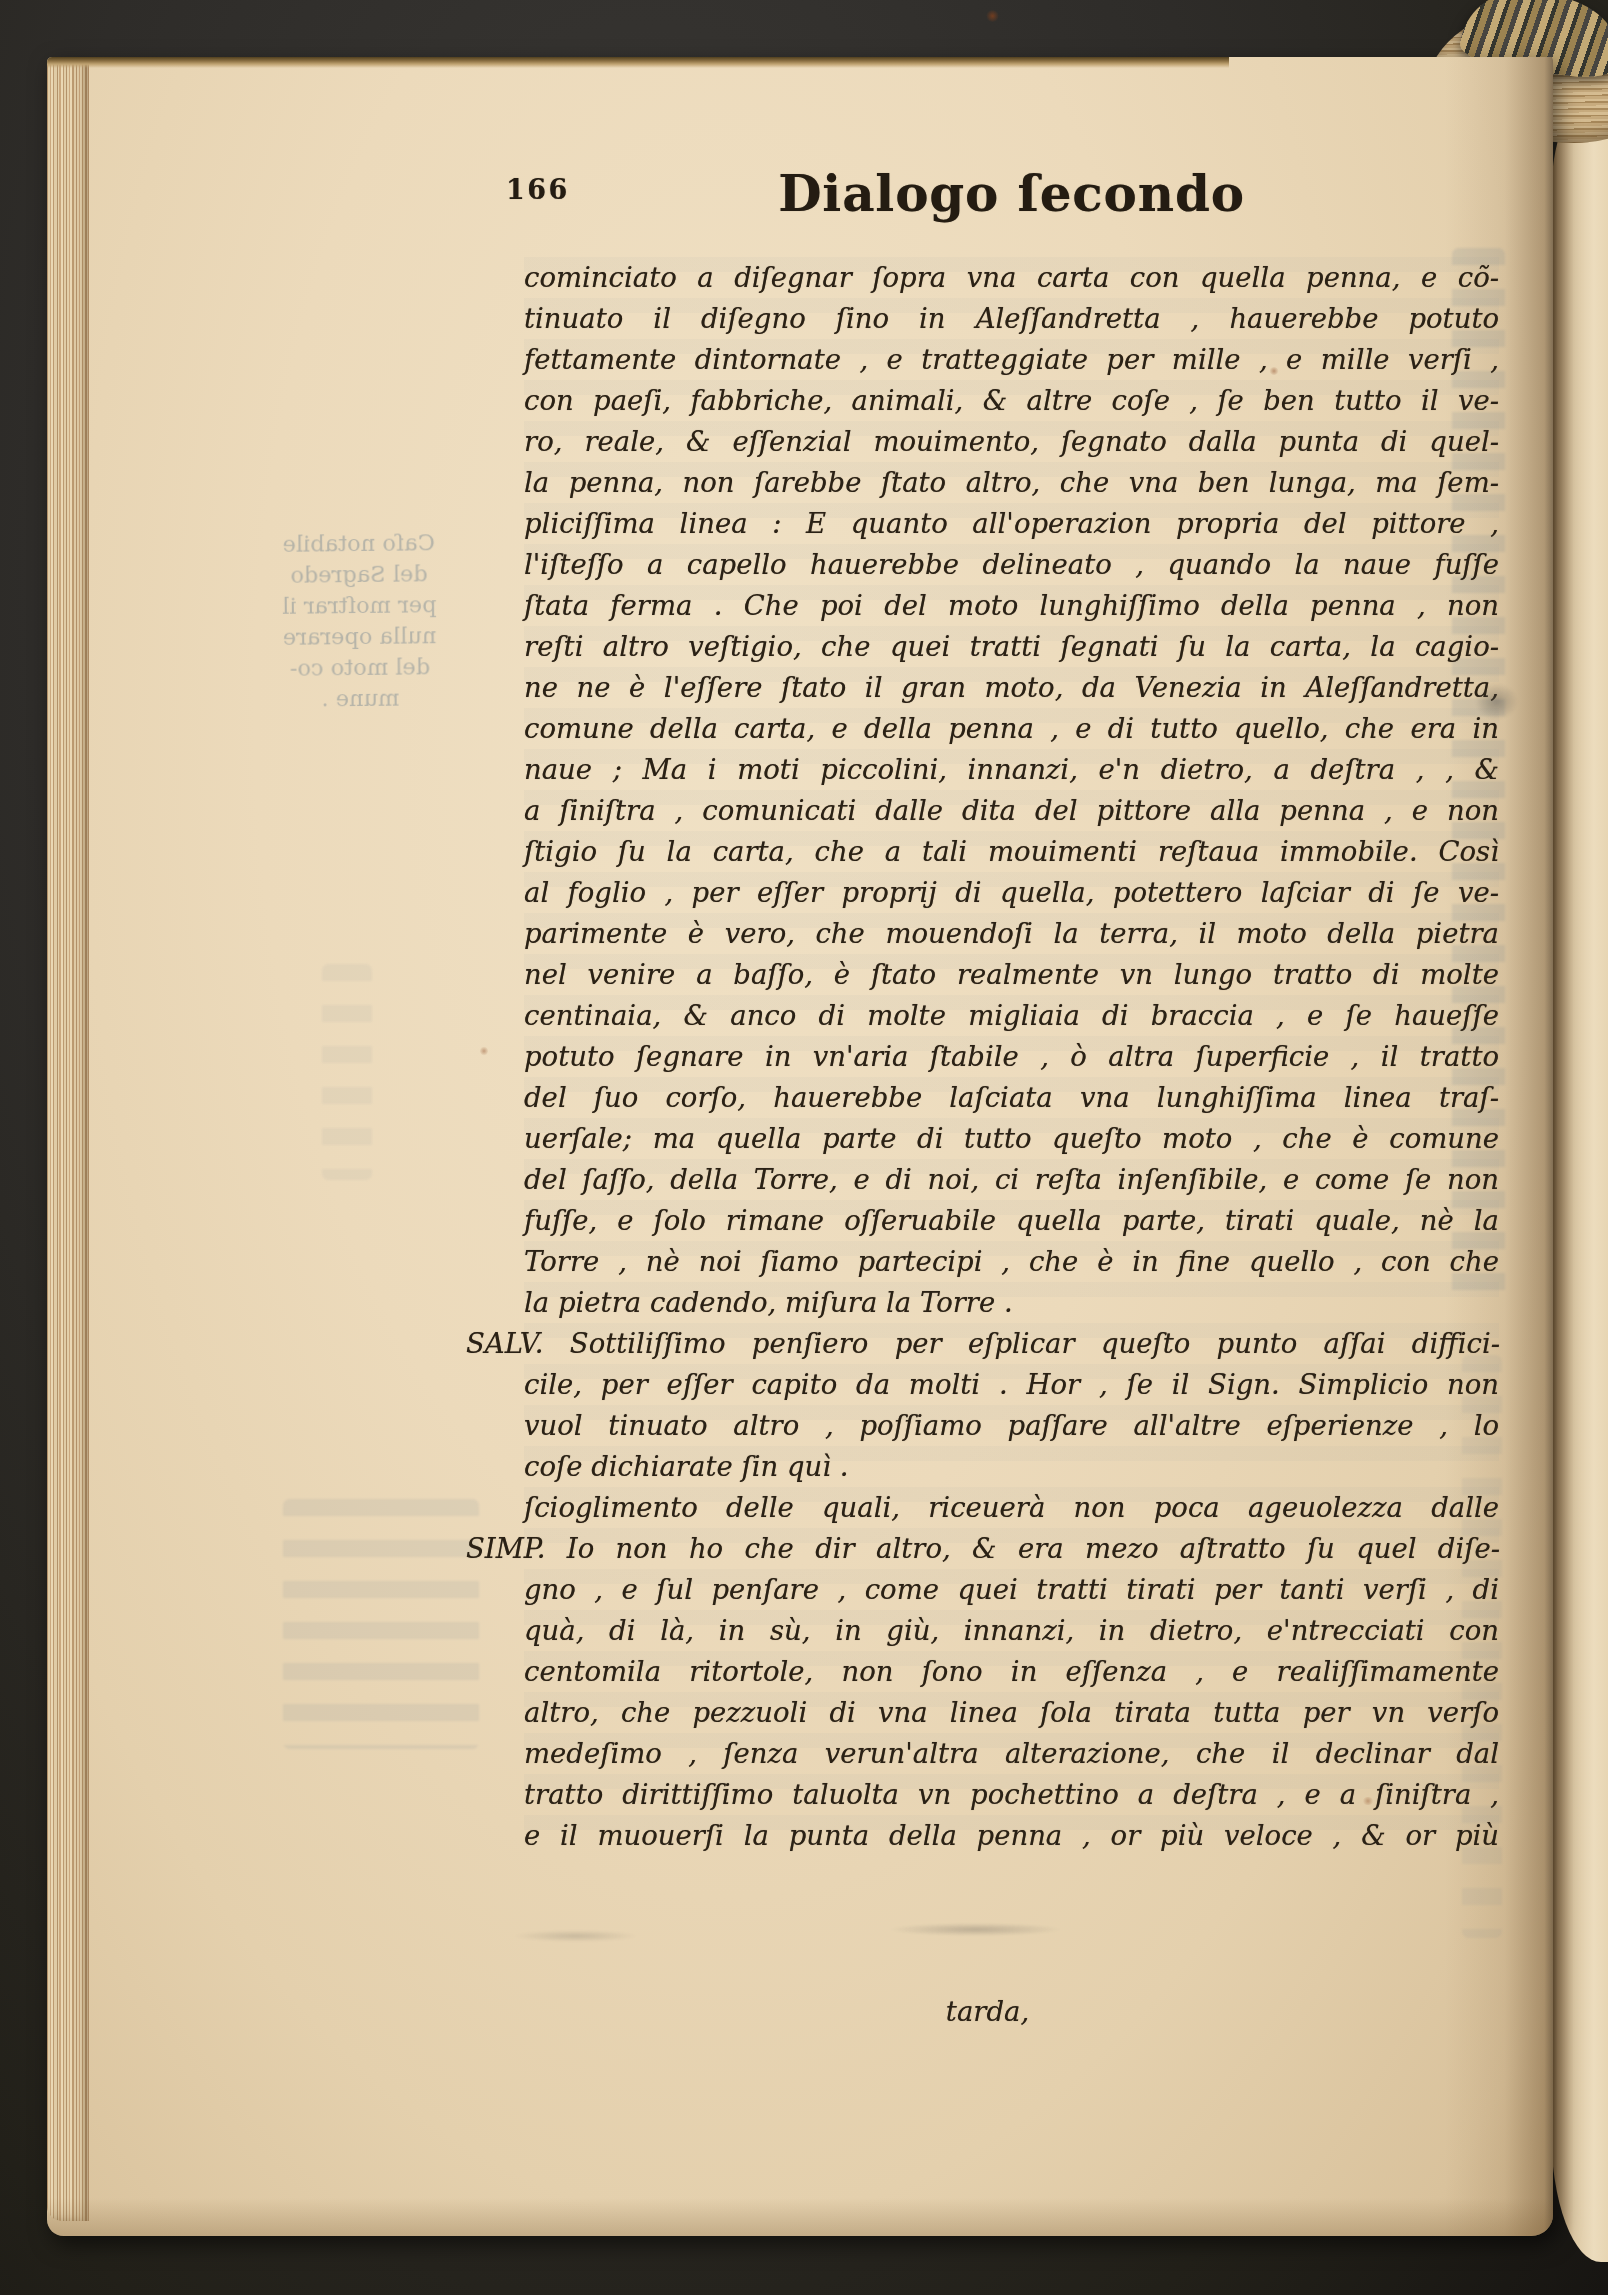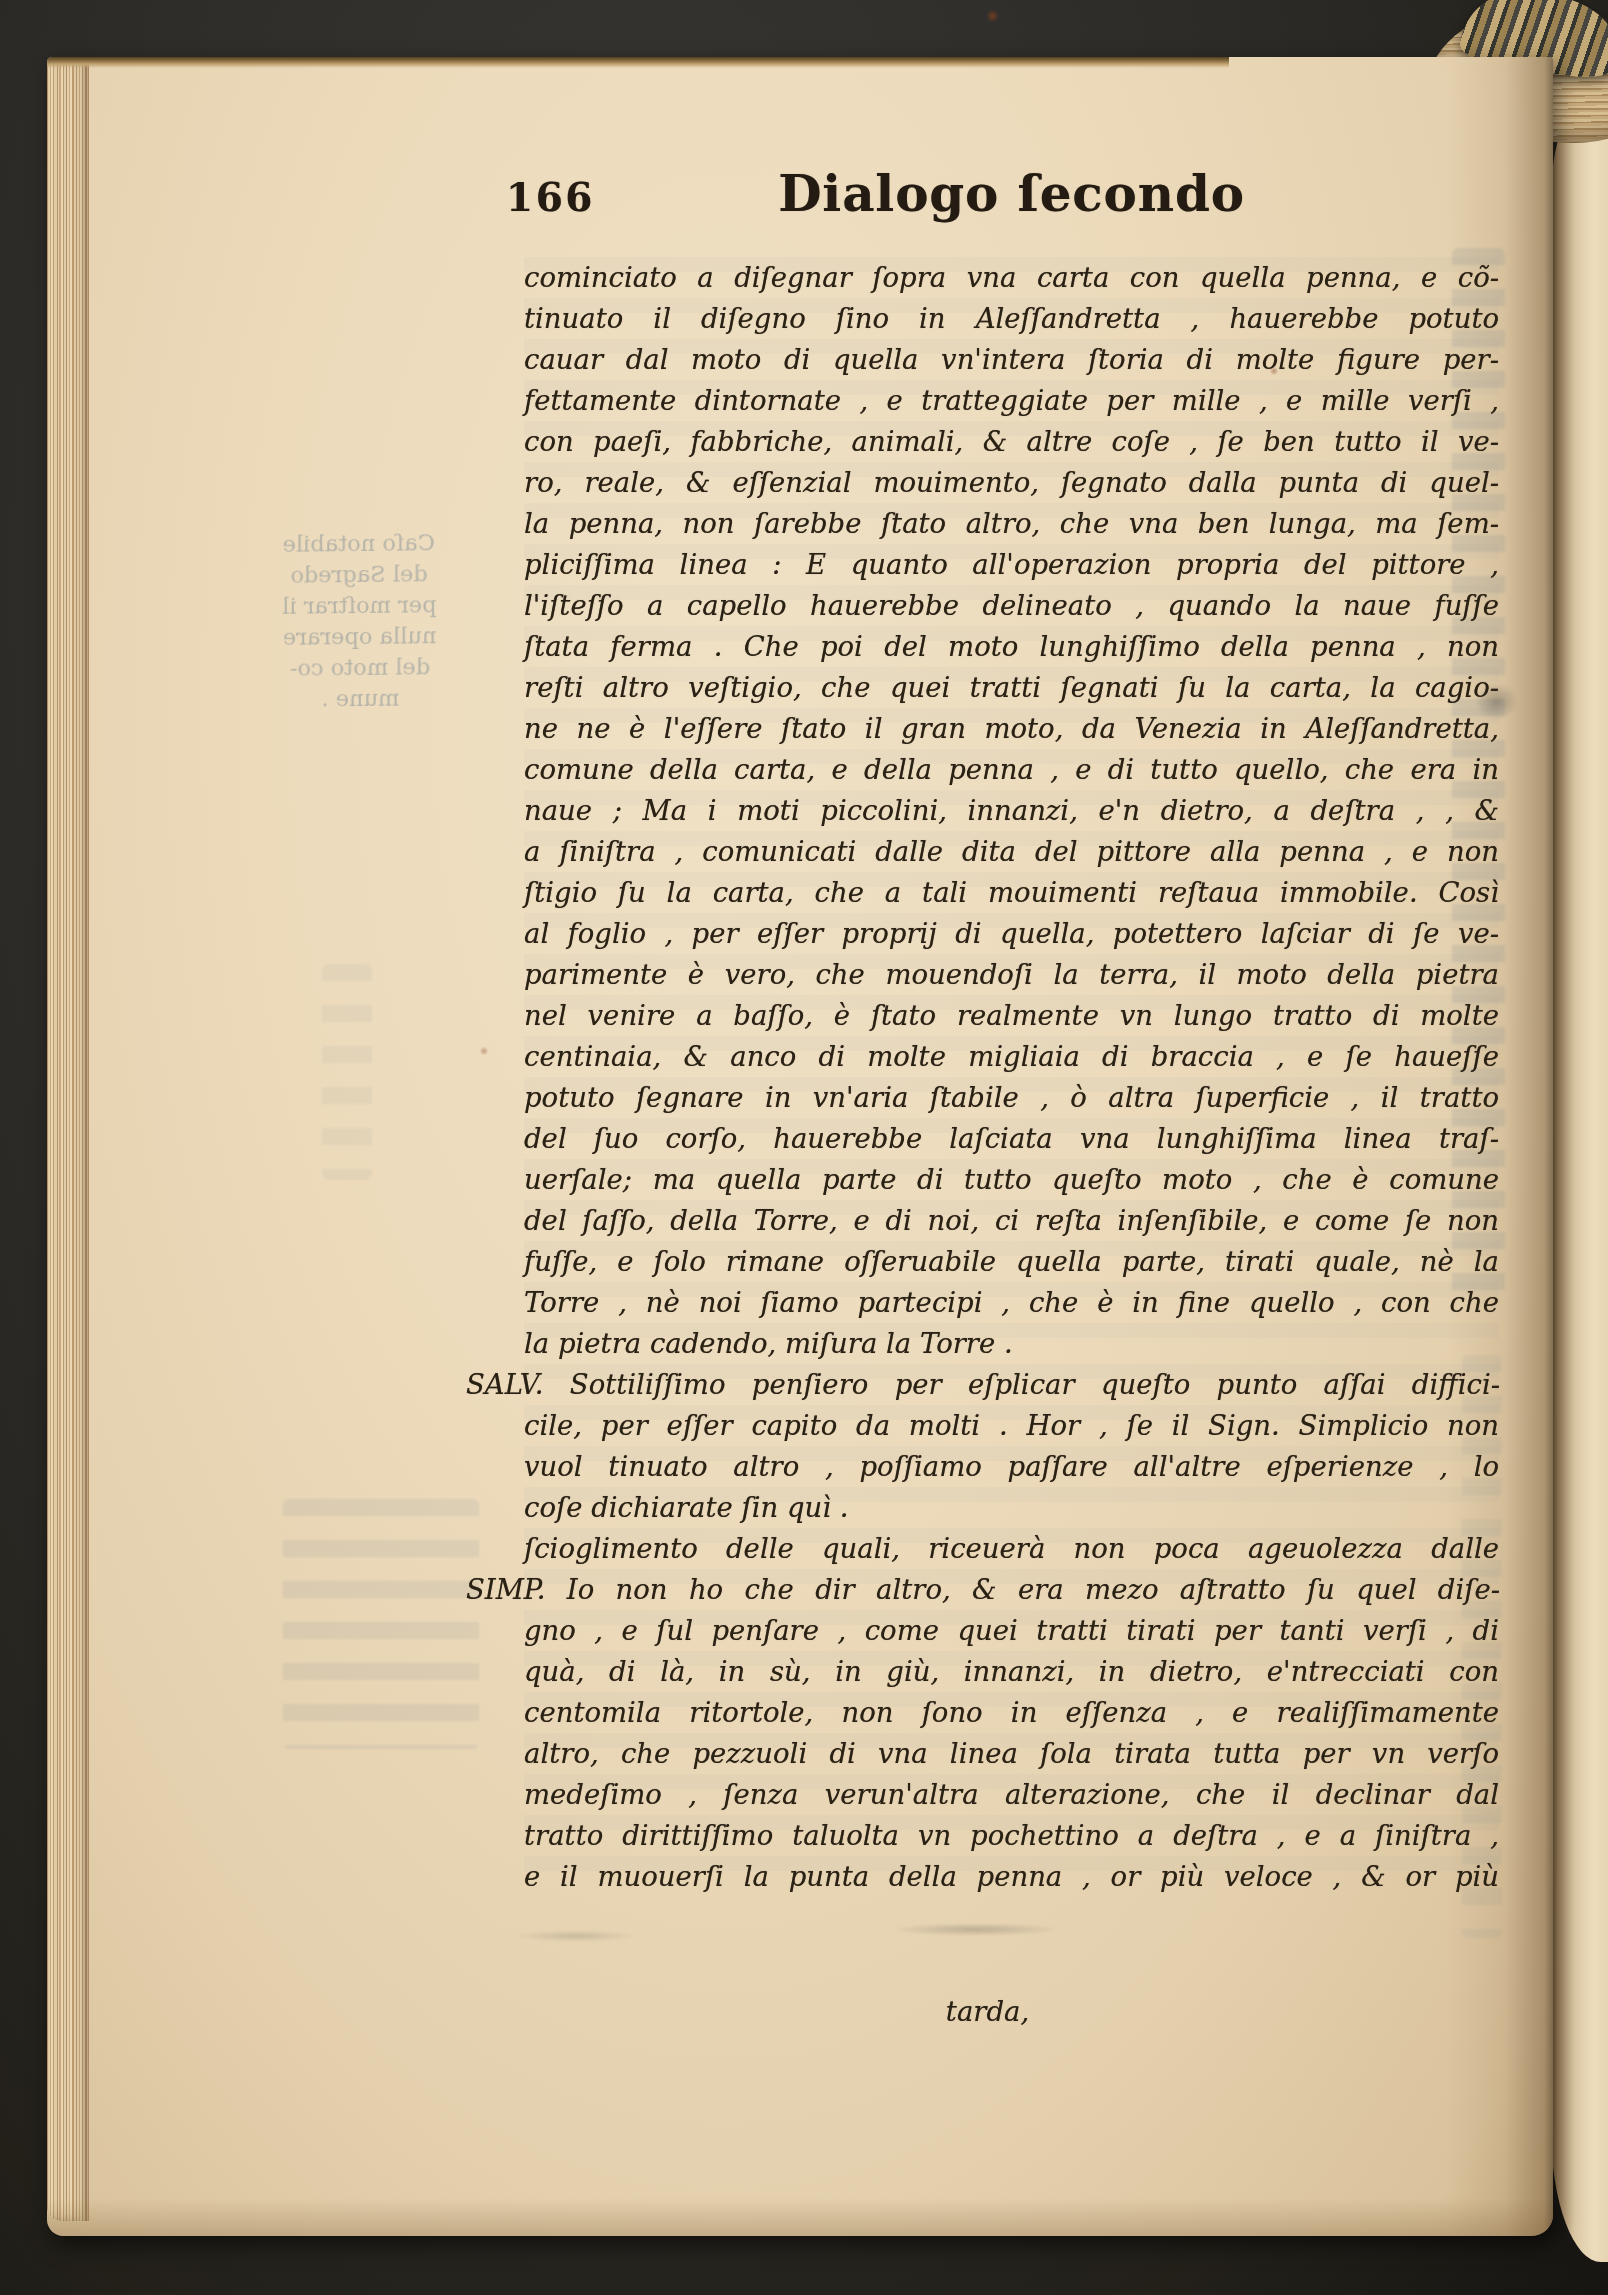--- a/index.html
+++ b/index.html
@@ -87,21 +87,21 @@
     position: absolute;
     left: 0; bottom: 0;
     width: 100%; height: 38px;
     background: linear-gradient(0deg, rgba(120,90,50,0.30) 0%, rgba(120,90,50,0) 100%);
     border-radius: 0 0 21.6px 16.6px;
   }
   
   .pagenum {
     position: absolute;
     left: 459px; top: 117px;
-    font-size: 39px; font-weight: 600;
+    font-size: 27px; font-weight: 600;
     letter-spacing: 2.5px;
     color: #241c12;
     text-shadow: 0 0 0.8px rgba(36,28,18,0.5);
   }
   .running-title {
     position: absolute;
     left: 477px; top: 107px;
     width: 975px;
     text-align: center;
     font-size: 50px; font-weight: 600;
@@ -211,21 +211,20 @@
   <div class="ghost-col ghost-right-lower"></div>
   <div class="ghost-col ghost-left-lower"></div>
   <div class="ghost-col ghost-left-mid"></div>
 
   <div class="pagenum">166</div>
   <div class="running-title">Dialogo ſecondo</div>
 
   <div class="textblock">
     <div class="line">cominciato a diſegnar ſopra vna carta con quella penna, e cõ-</div>
     <div class="line">tinuato il diſegno ſino in Aleſſandretta , hauerebbe potuto</div>
-    <div class="line">cauar dal moto di quella vn'intera ſtoria di molte figure per-</div>
     <div class="line">fettamente dintornate , e tratteggiate per mille , e mille verſi ,</div>
     <div class="line">con paeſi, fabbriche, animali, &amp; altre coſe , ſe ben tutto il ve-</div>
     <div class="line">ro, reale, &amp; eſſenzial mouimento, ſegnato dalla punta di quel-</div>
     <div class="line">la penna, non ſarebbe ſtato altro, che vna ben lunga, ma ſem-</div>
     <div class="line">pliciſſima linea : E quanto all'operazion propria del pittore ,</div>
     <div class="line">l'iſteſſo a capello hauerebbe delineato , quando la naue fuſſe</div>
     <div class="line">ſtata ferma . Che poi del moto lunghiſſimo della penna , non</div>
     <div class="line">reſti altro veſtigio, che quei tratti ſegnati ſu la carta, la cagio-</div>
     <div class="line">ne ne è l'eſſere ſtato il gran moto, da Venezia in Aleſſandretta,</div>
     <div class="line">comune della carta, e della penna , e di tutto quello, che era in</div>

